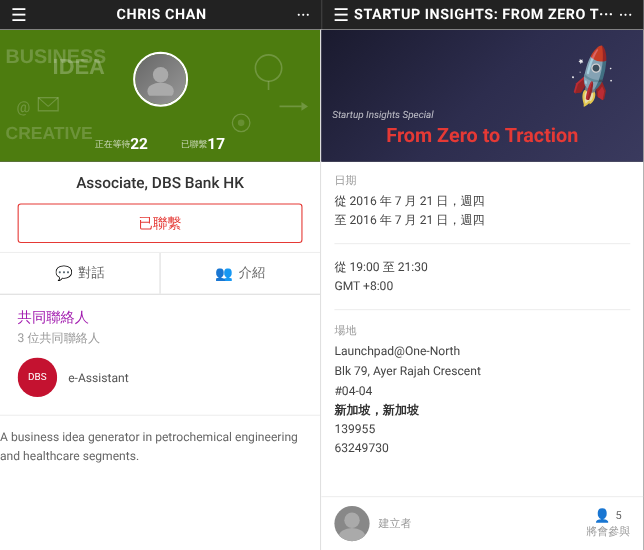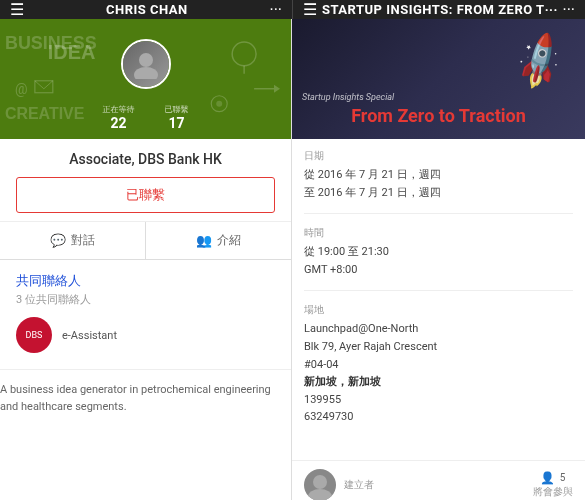--- a/index.html
+++ b/index.html
@@ -103,21 +103,21 @@
       position: absolute;
       bottom: 8px;
       left: 0;
       right: 0;
       display: flex;
       justify-content: center;
       gap: 30px;
     }
     .stat-item {
       display: flex;
-      flex-direction: column;
+      flex-direction: row;
       align-items: center;
       color: #fff;
     }
     .stat-label {
       font-size: 8px;
       color: rgba(255,255,255,0.7);
     }
     .stat-value {
       font-size: 14px;
       font-weight: bold;
@@ -173,21 +173,21 @@
       font-size: 13px;
     }
 
     
     .mutual-section {
       padding: 12px 16px;
       border-bottom: 1px solid #eee;
     }
     .mutual-title {
       font-size: 13px;
-      color: #1d4ed8;
+      color: #a21caf;
       font-weight: 500;
       margin-bottom: 2px;
     }
     .mutual-subtitle {
       font-size: 11px;
       color: #999;
       margin-bottom: 10px;
     }
     .mutual-avatar {
       width: 36px;
@@ -475,21 +475,20 @@
 
     <div class="event-details">
 
       <div class="event-detail-section">
         <div class="detail-label">日期</div>
         <div class="detail-value">從 2016 年 7 月 21 日，週四</div>
         <div class="detail-value">至 2016 年 7 月 21 日，週四</div>
       </div>
 
       <div class="event-detail-section">
-        <div class="detail-label">時間</div>
         <div class="detail-value">從 19:00 至 21:30</div>
         <div class="detail-value">GMT +8:00</div>
       </div>
 
       <div class="event-detail-section">
         <div class="detail-label">場地</div>
         <div class="detail-value">Launchpad@One-North</div>
         <div class="detail-value">Blk 79, Ayer Rajah Crescent</div>
         <div class="detail-value">#04-04</div>
         <div class="detail-value bold">新加坡，新加坡</div>

